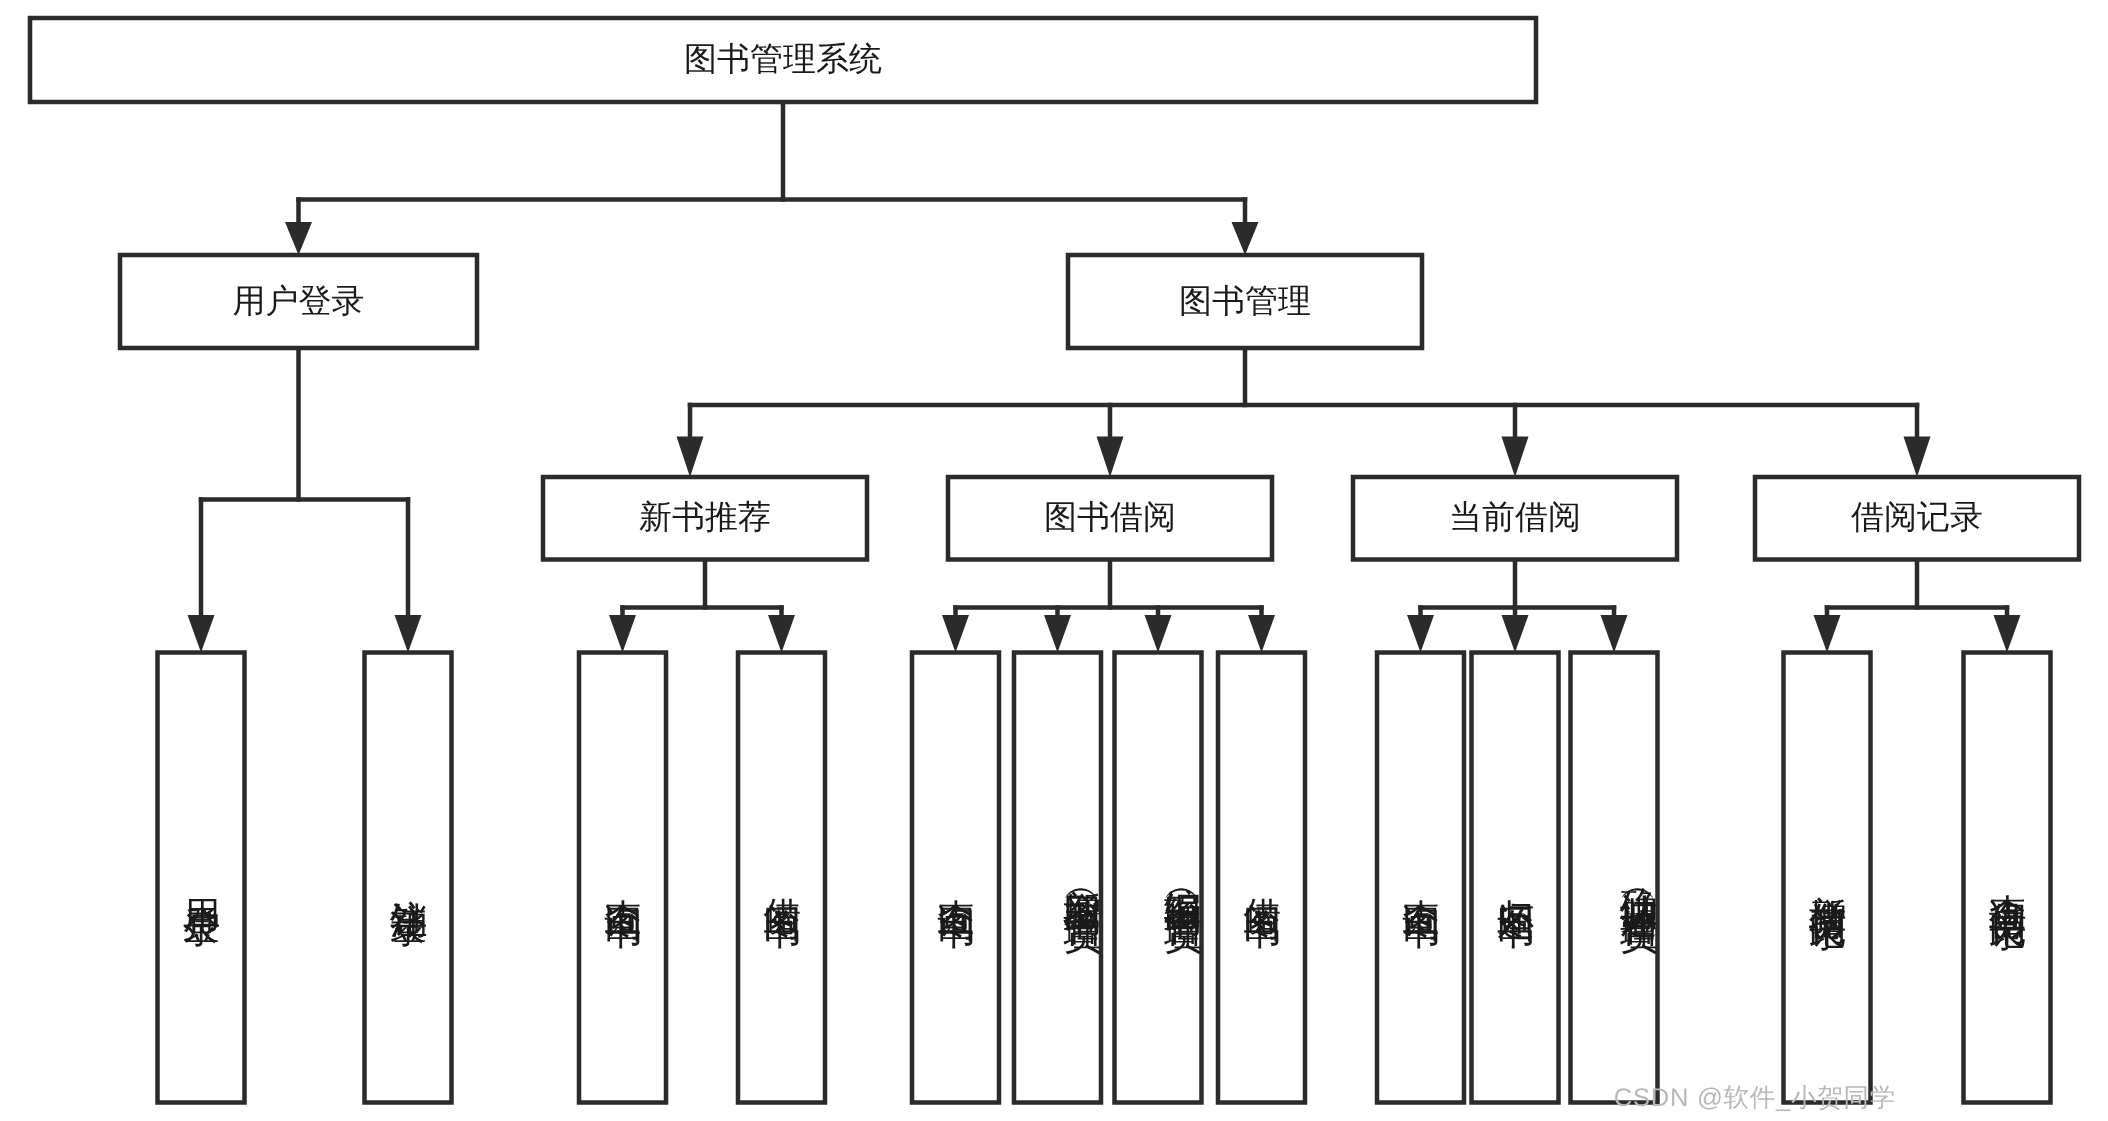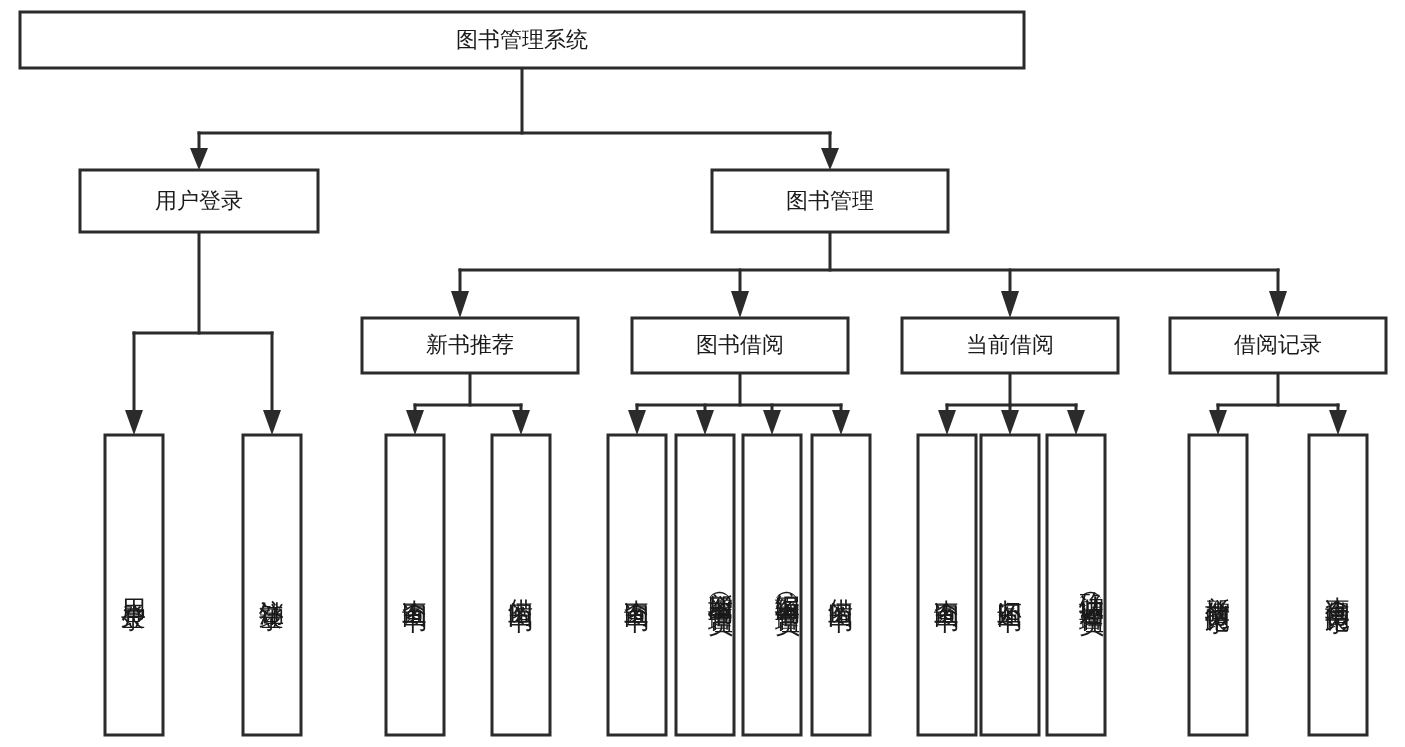--- a/index.html
+++ b/index.html
@@ -198,14 +198,15 @@
   <div class="label-vert" style="left:743px; top:438px; width:58px; height:294px; align-items:flex-start;">编辑图书（管理员）</div>
   <div class="label-vert" style="left:812px; top:435px; width:58px; height:300px;">借阅图书</div>
 
   <div class="label-vert" style="left:918px; top:435px; width:58px; height:300px;">查询图书</div>
   <div class="label-vert" style="left:981px; top:435px; width:58px; height:300px;">归还图书</div>
   <div class="label-vert" style="left:1047px; top:438px; width:58px; height:294px; align-items:flex-start;">确认归还（管理员）</div>
 
   <div class="label-vert" style="left:1189px; top:435px; width:58px; height:300px;">新增借阅记录</div>
   <div class="label-vert" style="left:1309px; top:435px; width:58px; height:300px;">查询借阅记录</div>
 
+  <div class="watermark">CSDN @软件_小贺同学</div>
 
 </div>
 
 </body></html>

